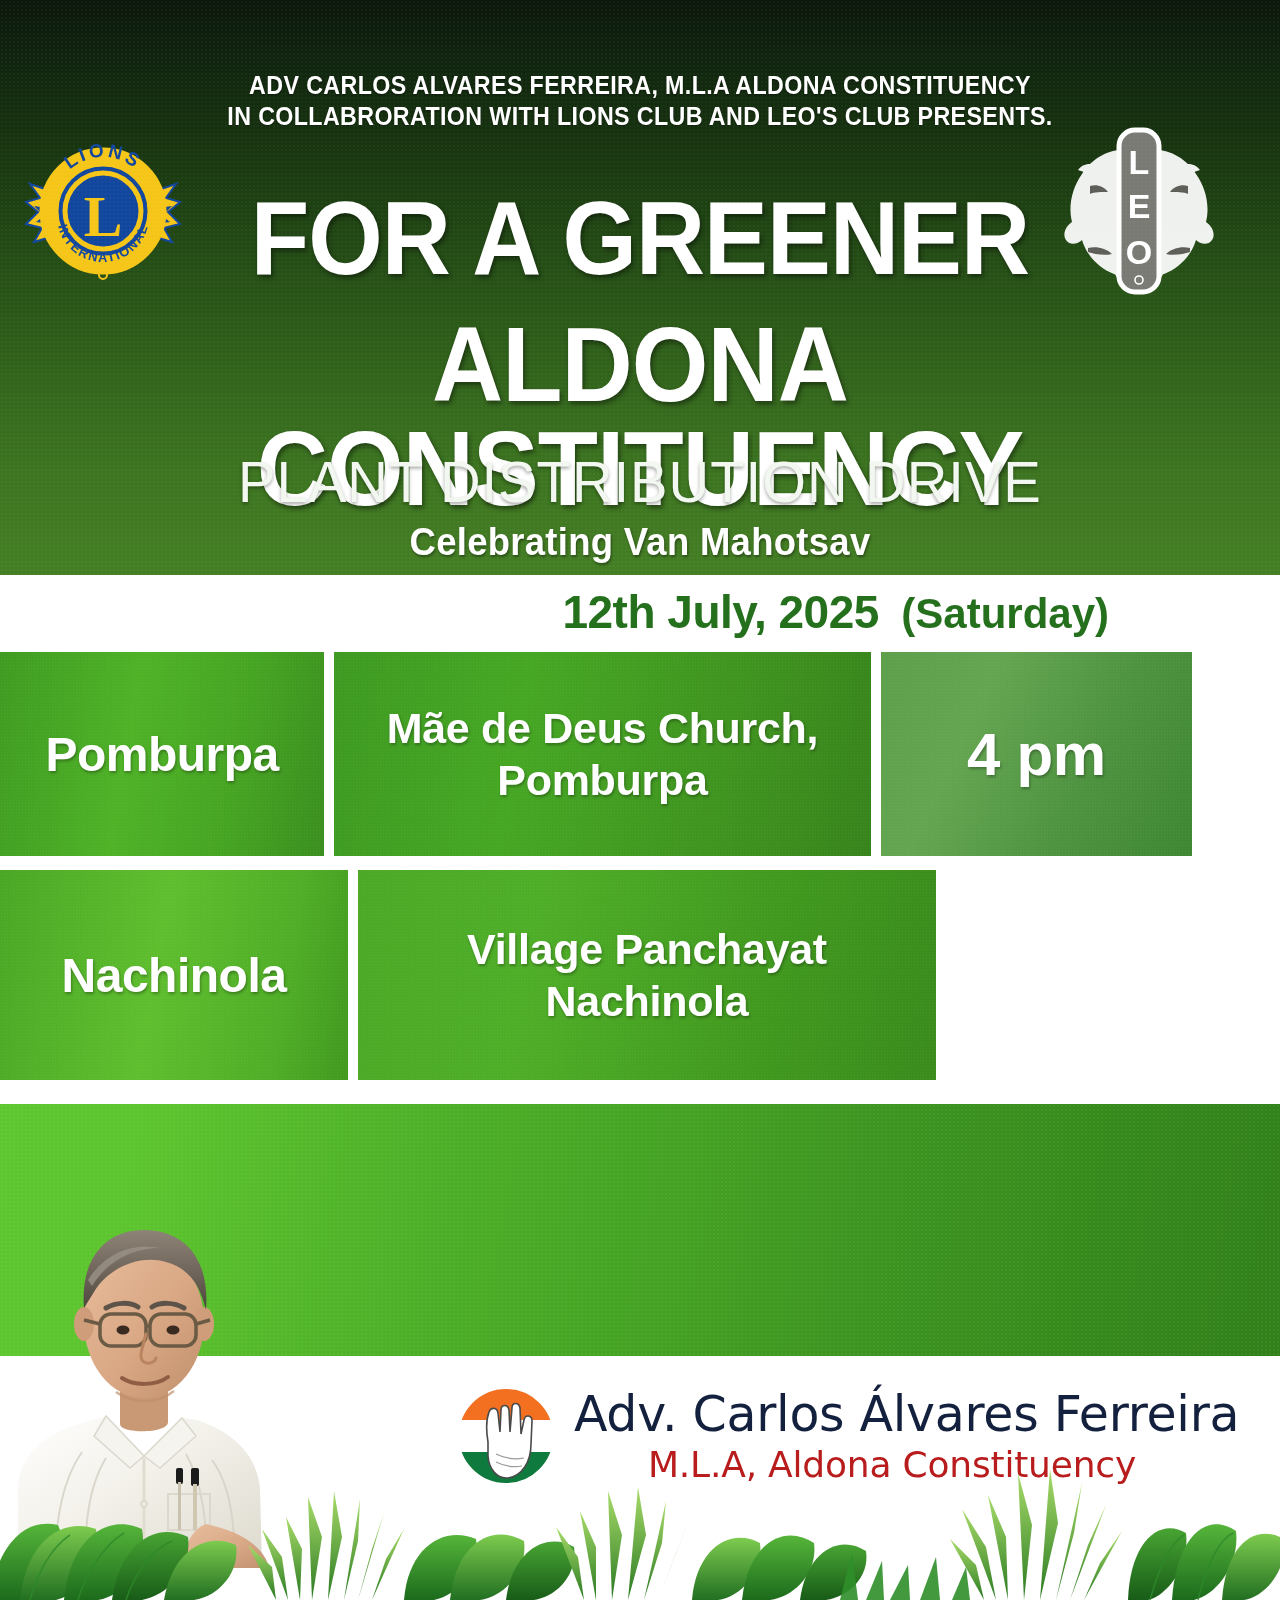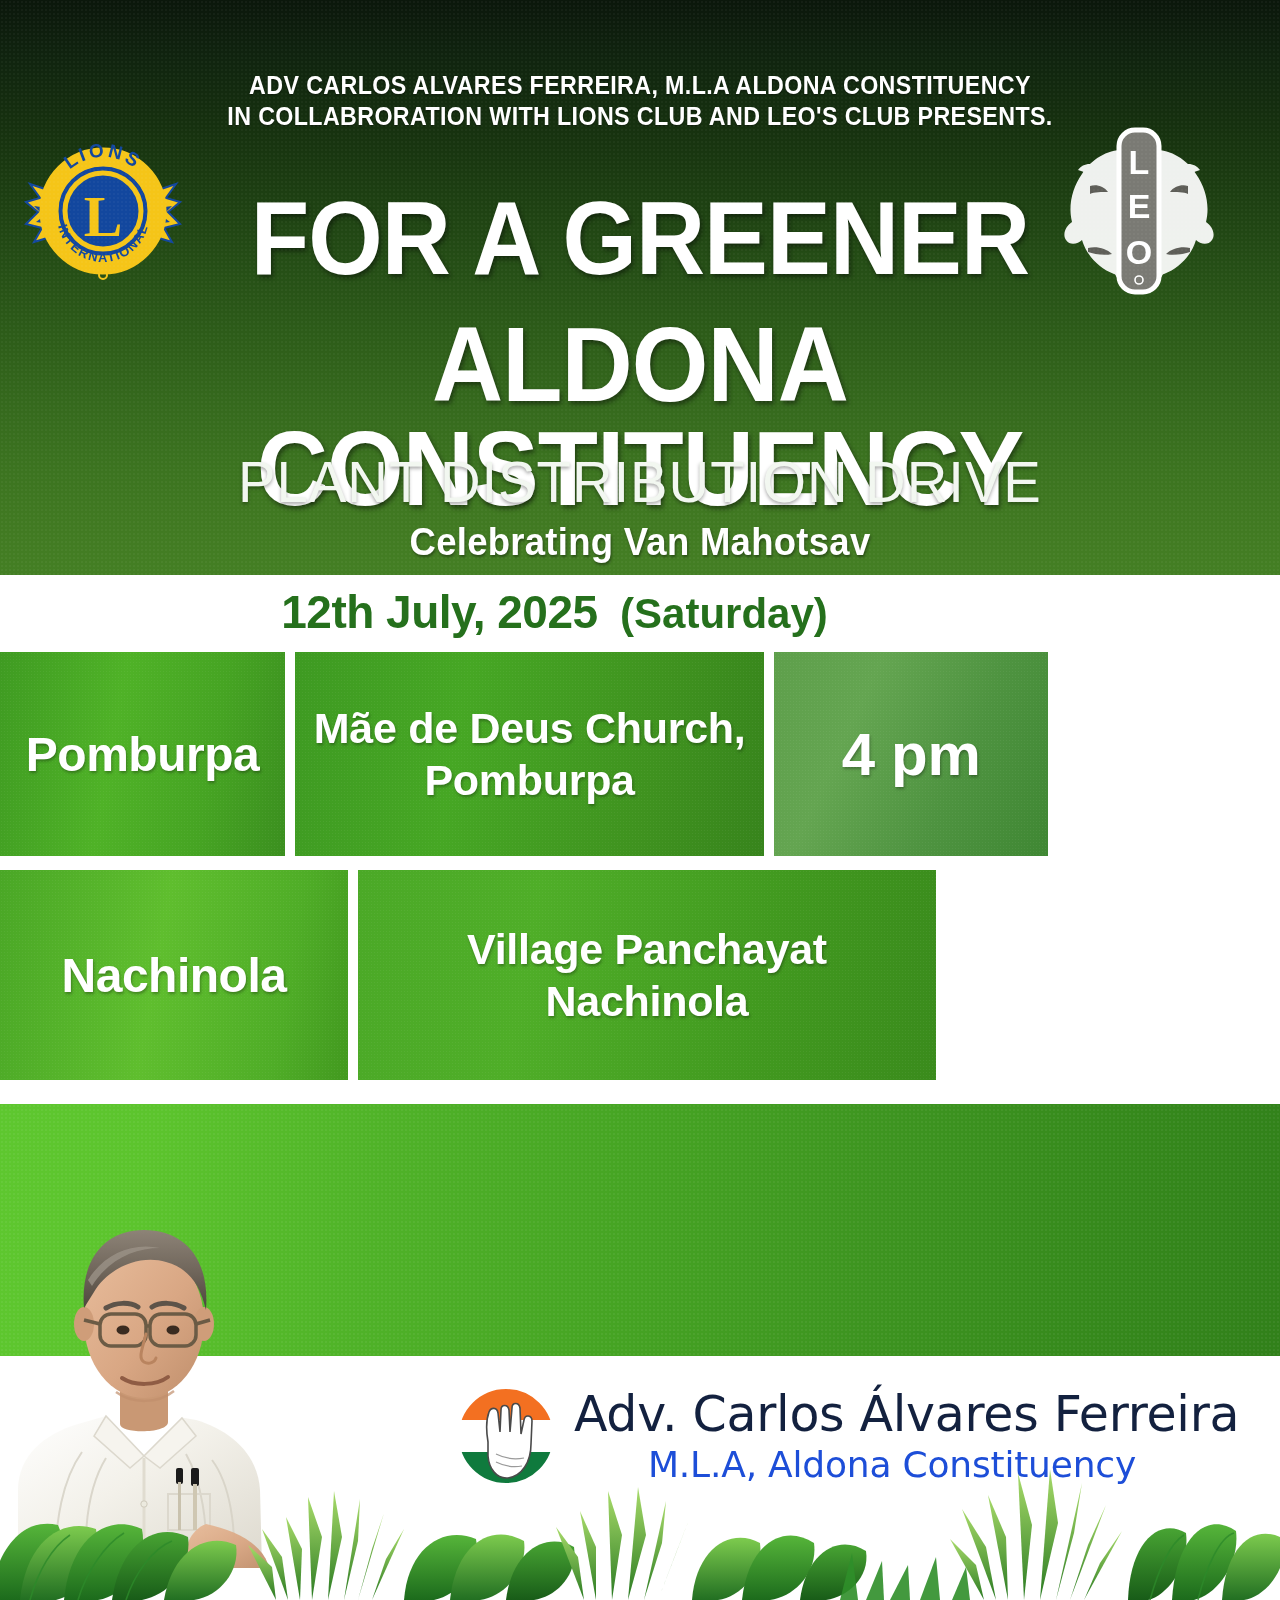--- a/index.html
+++ b/index.html
@@ -57,35 +57,35 @@
   }
   .tagline{
     position:absolute; left:0; top:521px; width:1280px; text-align:center;
     color:#ffffff; font-family:"Liberation Sans Narrow","Liberation Sans", sans-serif;
     font-weight:bold; font-size:38px; letter-spacing:.3px; transform:scaleX(.96);
     text-shadow:1px 2px 3px rgba(0,0,0,.4);
   }
 
   
   .date-row{
-    position:absolute; left:0; top:585px; width:1109px; text-align:center;
+    position:absolute; left:0; top:585px; width:1109px; text-align:right;
     white-space:nowrap;
   }
   .date-main{
     font-family:"Liberation Sans Narrow","Liberation Sans", sans-serif;
     font-weight:bold; font-size:46px; color:#25701c; letter-spacing:-.5px;
   }
   .date-day{
     font-family:"Liberation Sans Narrow","Liberation Sans", sans-serif;
     font-weight:bold; font-size:42px; color:#25701c; margin-left:18px;
   }
 
   
   .table{ position:absolute; left:0; top:652px; width:1280px; }
-  .trow{ display:flex; width:1048px; }
+  .trow{ display:flex; width:1192px; }
   .trow + .trow{ margin-top:14px; }
   .cell{
     display:flex; align-items:center; justify-content:center;
     text-align:center; color:#fff; padding:10px 16px;
     font-family:"Liberation Sans", sans-serif; font-weight:bold;
     text-shadow:1px 2px 3px rgba(0,0,0,.3);
     position:relative; overflow:hidden;
   }
   .cell::after{
     content:""; position:absolute; inset:0;
@@ -146,21 +146,21 @@
   }
   .sig-logo{ position:absolute; left:0; top:2px; width:108px; height:112px; }
   .sig-name{
     position:absolute; left:122px; top:8px;
     font-family:"DejaVu Sans", sans-serif; font-weight:normal;
     font-size:49px; color:#13213f; letter-spacing:-.3px; white-space:nowrap;
   }
   .sig-role{
     position:absolute; left:196px; top:66px;
     font-family:"DejaVu Sans", sans-serif; font-weight:normal;
-    font-size:36px; color:#1d4ed8; letter-spacing:-.2px; white-space:nowrap;
+    font-size:36px; color:#b91c1c; letter-spacing:-.2px; white-space:nowrap;
   }
 
   
   .foliage{
     position:absolute; left:0; bottom:0; width:1280px; height:175px; z-index:8;
     pointer-events:none;
   }
 </style>
 </head>
 <body>

